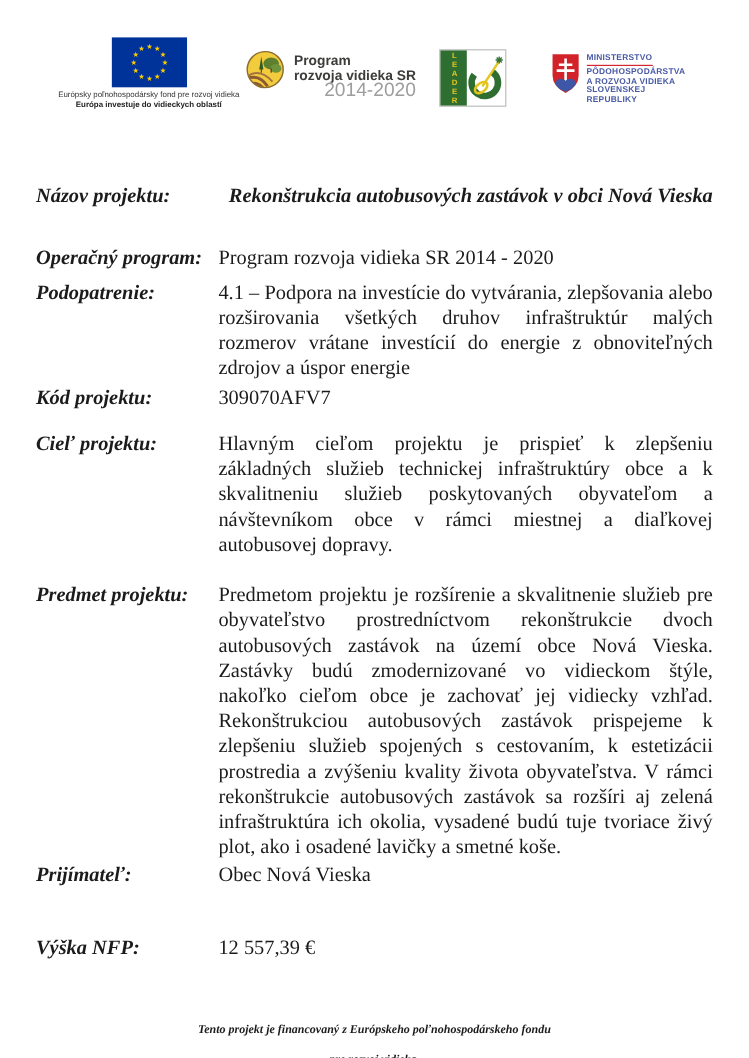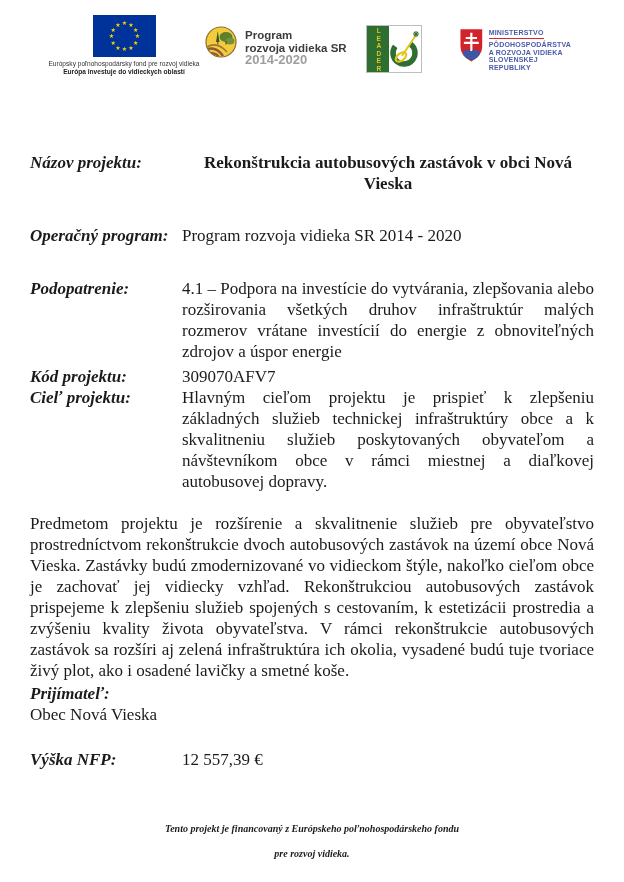--- a/index.html
+++ b/index.html
@@ -8,58 +8,58 @@
     width: 624px;
     height: 882px;
     margin: 0 auto;
     background: #ffffff;
     font-family: "Liberation Serif", "DejaVu Serif", serif;
     color: #1b1b1b;
     overflow: hidden;
   }
 
   
-  .logo-header { position:absolute; top:0; left:0; width:540px; height:100px; }
+  .logo-header { position:absolute; top:16px; left:0; width:540px; height:100px; }
 
   .eu-block { position:absolute; left:36px; top:15px; width:176px; text-align:center; }
   .eu-flag { display:block; margin:0 auto 3px auto; }
   .eu-cap1 { font-family:"Liberation Sans", sans-serif; font-size:6.6px; line-height:8px; color:#333; white-space:nowrap; }
   .eu-cap2 { font-family:"Liberation Sans", sans-serif; font-size:6.6px; line-height:8px; color:#222; font-weight:bold; white-space:nowrap; }
 
   .prv-block { position:absolute; left:205px; top:26px; display:flex; align-items:flex-start; gap:8px; }
   .prv-text { font-family:"Liberation Sans", sans-serif; padding-top:3px; }
   .prv-l1, .prv-l2 { font-size:11.5px; font-weight:bold; color:#3c3c3b; line-height:12.5px; }
-  .prv-l3 { font-size:13px; font-weight:bold; color:#9d9d9c; line-height:12.5px; }
+  .prv-l3 { font-size:16px; font-weight:normal; color:#9d9d9c; line-height:12.5px;text-align:right; }
 
   .leader-block { position:absolute; left:366px; top:25px; width:56px; height:48px;
     background:#ffffff; border:1px solid #bdbdbd; display:flex; box-sizing:border-box; }
   .leader-green { width:22px; background:#2f6e31; display:flex; align-items:center; justify-content:center; }
   .leader-vtext { writing-mode:vertical-lr; text-orientation:upright;
     font-family:"Liberation Sans", sans-serif; font-size:6.5px; font-weight:bold;
     color:#e3c51d; letter-spacing:0.5px; line-height:1; }
   .leader-white { flex:1; position:relative; }
 
   .min-block { position:absolute; left:460px; top:27px; display:flex; align-items:flex-start; gap:6px; }
   .min-text { font-family:"Liberation Sans", sans-serif; font-size:7px; font-weight:bold;
     color:#4a5ba6; line-height:7.8px; letter-spacing:0.2px; padding-top:2px; }
   .min-l1 { display:inline-block; border-bottom:1.4px solid #d22630; padding-bottom:1.5px; margin-bottom:1.5px; }
 
   
   .doc-main { position:relative; padding:152px 30px 0 30px; box-sizing:border-box; }
   .row { display:flex; font-size:17px; line-height:21px; }
   .label { width:152px; flex-shrink:0; font-weight:bold; font-style:italic; }
   .value { flex:1; text-align:justify; }
-  .row-nazov .value { font-weight:bold; text-align:center; }
+  .row-nazov .value { font-weight:bold; text-align:right;font-style:italic; }
   .row-nazov { margin-bottom:31px; }
-  .row-program { margin-bottom:32px; }
+  .row-program { margin-bottom:8px; }
   .row-podopatrenie { margin-bottom:4px; }
-  .row-kod { }
+  .row-kod { margin-bottom:17px; }
   .row-ciel { margin-bottom:21px;justify-content:flex-end; }
   .row-predmet { margin-bottom:2px; }
-  .row-prijimatel { margin-bottom:24px;flex-direction:column; }
+  .row-prijimatel { margin-bottom:40px; }
   .row-nfp { margin-bottom:12px; }
 
   
   .doc-footer { margin-top:46px; text-align:center; font-weight:bold; font-style:italic;
     font-size:10px; line-height:25px; }
 </style>
 </head>
 <body>
 
 <div class="page">
@@ -170,20 +170,21 @@
       <div class="label">Kód projektu:</div>
       <div class="value">309070AFV7</div>
     </div>
 
     <div class="row row-ciel">
       <div class="label">Cieľ projektu:</div>
       <div class="value">Hlavným cieľom projektu je prispieť k zlepšeniu základných služieb technickej infraštruktúry obce a k skvalitneniu služieb poskytovaných obyvateľom a návštevníkom obce v rámci miestnej a diaľkovej autobusovej dopravy.</div>
     </div>
 
     <div class="row row-predmet">
+      <div class="label">Predmet projektu:</div>
       <div class="value">Predmetom projektu je rozšírenie a skvalitnenie služieb pre obyvateľstvo prostredníctvom rekonštrukcie dvoch autobusových zastávok na území obce Nová Vieska. Zastávky budú zmodernizované vo vidieckom štýle, nakoľko cieľom obce je zachovať jej vidiecky vzhľad. Rekonštrukciou autobusových zastávok prispejeme k zlepšeniu služieb spojených s cestovaním, k estetizácii prostredia a zvýšeniu kvality života obyvateľstva. V rámci rekonštrukcie autobusových zastávok sa rozšíri aj zelená infraštruktúra ich okolia, vysadené budú tuje tvoriace živý plot, ako i osadené lavičky a smetné koše.</div>
     </div>
 
     <div class="row row-prijimatel">
       <div class="label">Prijímateľ:</div>
       <div class="value">Obec Nová Vieska</div>
     </div>
 
     <div class="row row-nfp">
       <div class="label">Výška NFP:</div>

